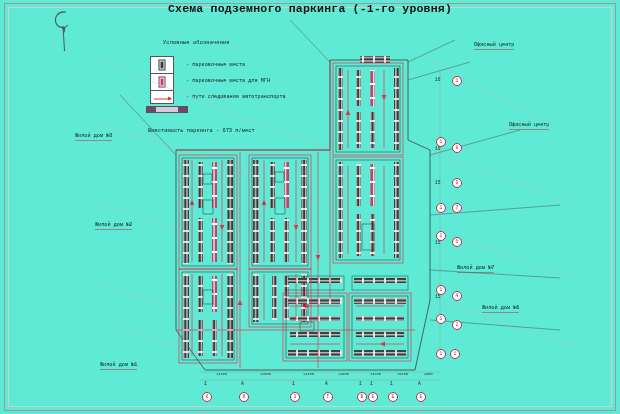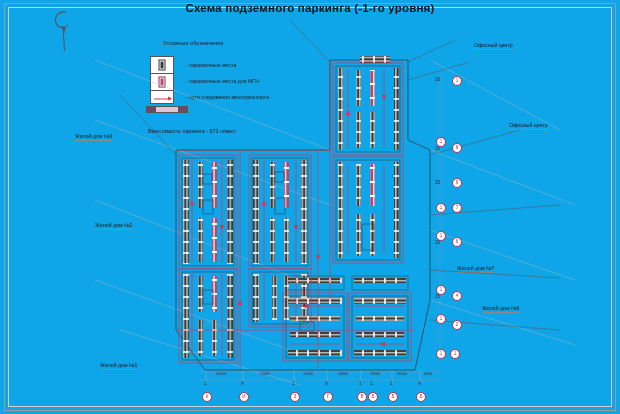--- a/index.html
+++ b/index.html
@@ -1,18 +1,18 @@
 <!DOCTYPE html>
 <html><head>
 <meta charset="utf-8">
 <style>
   html,body{margin:0;padding:0;background:#ffffff;}
   body{width:620px;height:414px;position:relative;overflow:hidden;
        font-family:"Liberation Sans",sans-serif;color:#1a1a1a;}
-  #sheet{position:absolute;inset:0;background:#0ea5e9;}
+  #sheet{position:absolute;inset:0;background:#5eead4;font-family:Liberation Mono, monospace;}
   .frame{position:absolute;left:4px;top:3px;width:612px;height:408px;
          border:1px solid #9a9a9a;box-sizing:border-box;}
   .inner-frame{position:absolute;left:8px;top:7px;width:604px;height:400px;
          border:1px solid #cfcfcf;box-sizing:border-box;}
   #title{position:absolute;left:0;top:2px;width:620px;text-align:center;
          font-size:11.5px;font-weight:bold;letter-spacing:.2px;color:#111;}
   .north{position:absolute;left:44px;top:6px;width:42px;height:48px;}
   .legend-title{position:absolute;left:163px;top:40px;font-size:5.4px;color:#222;
                 letter-spacing:.1px;}
   .legend-box{position:absolute;left:150px;top:56px;width:24px;height:48px;

